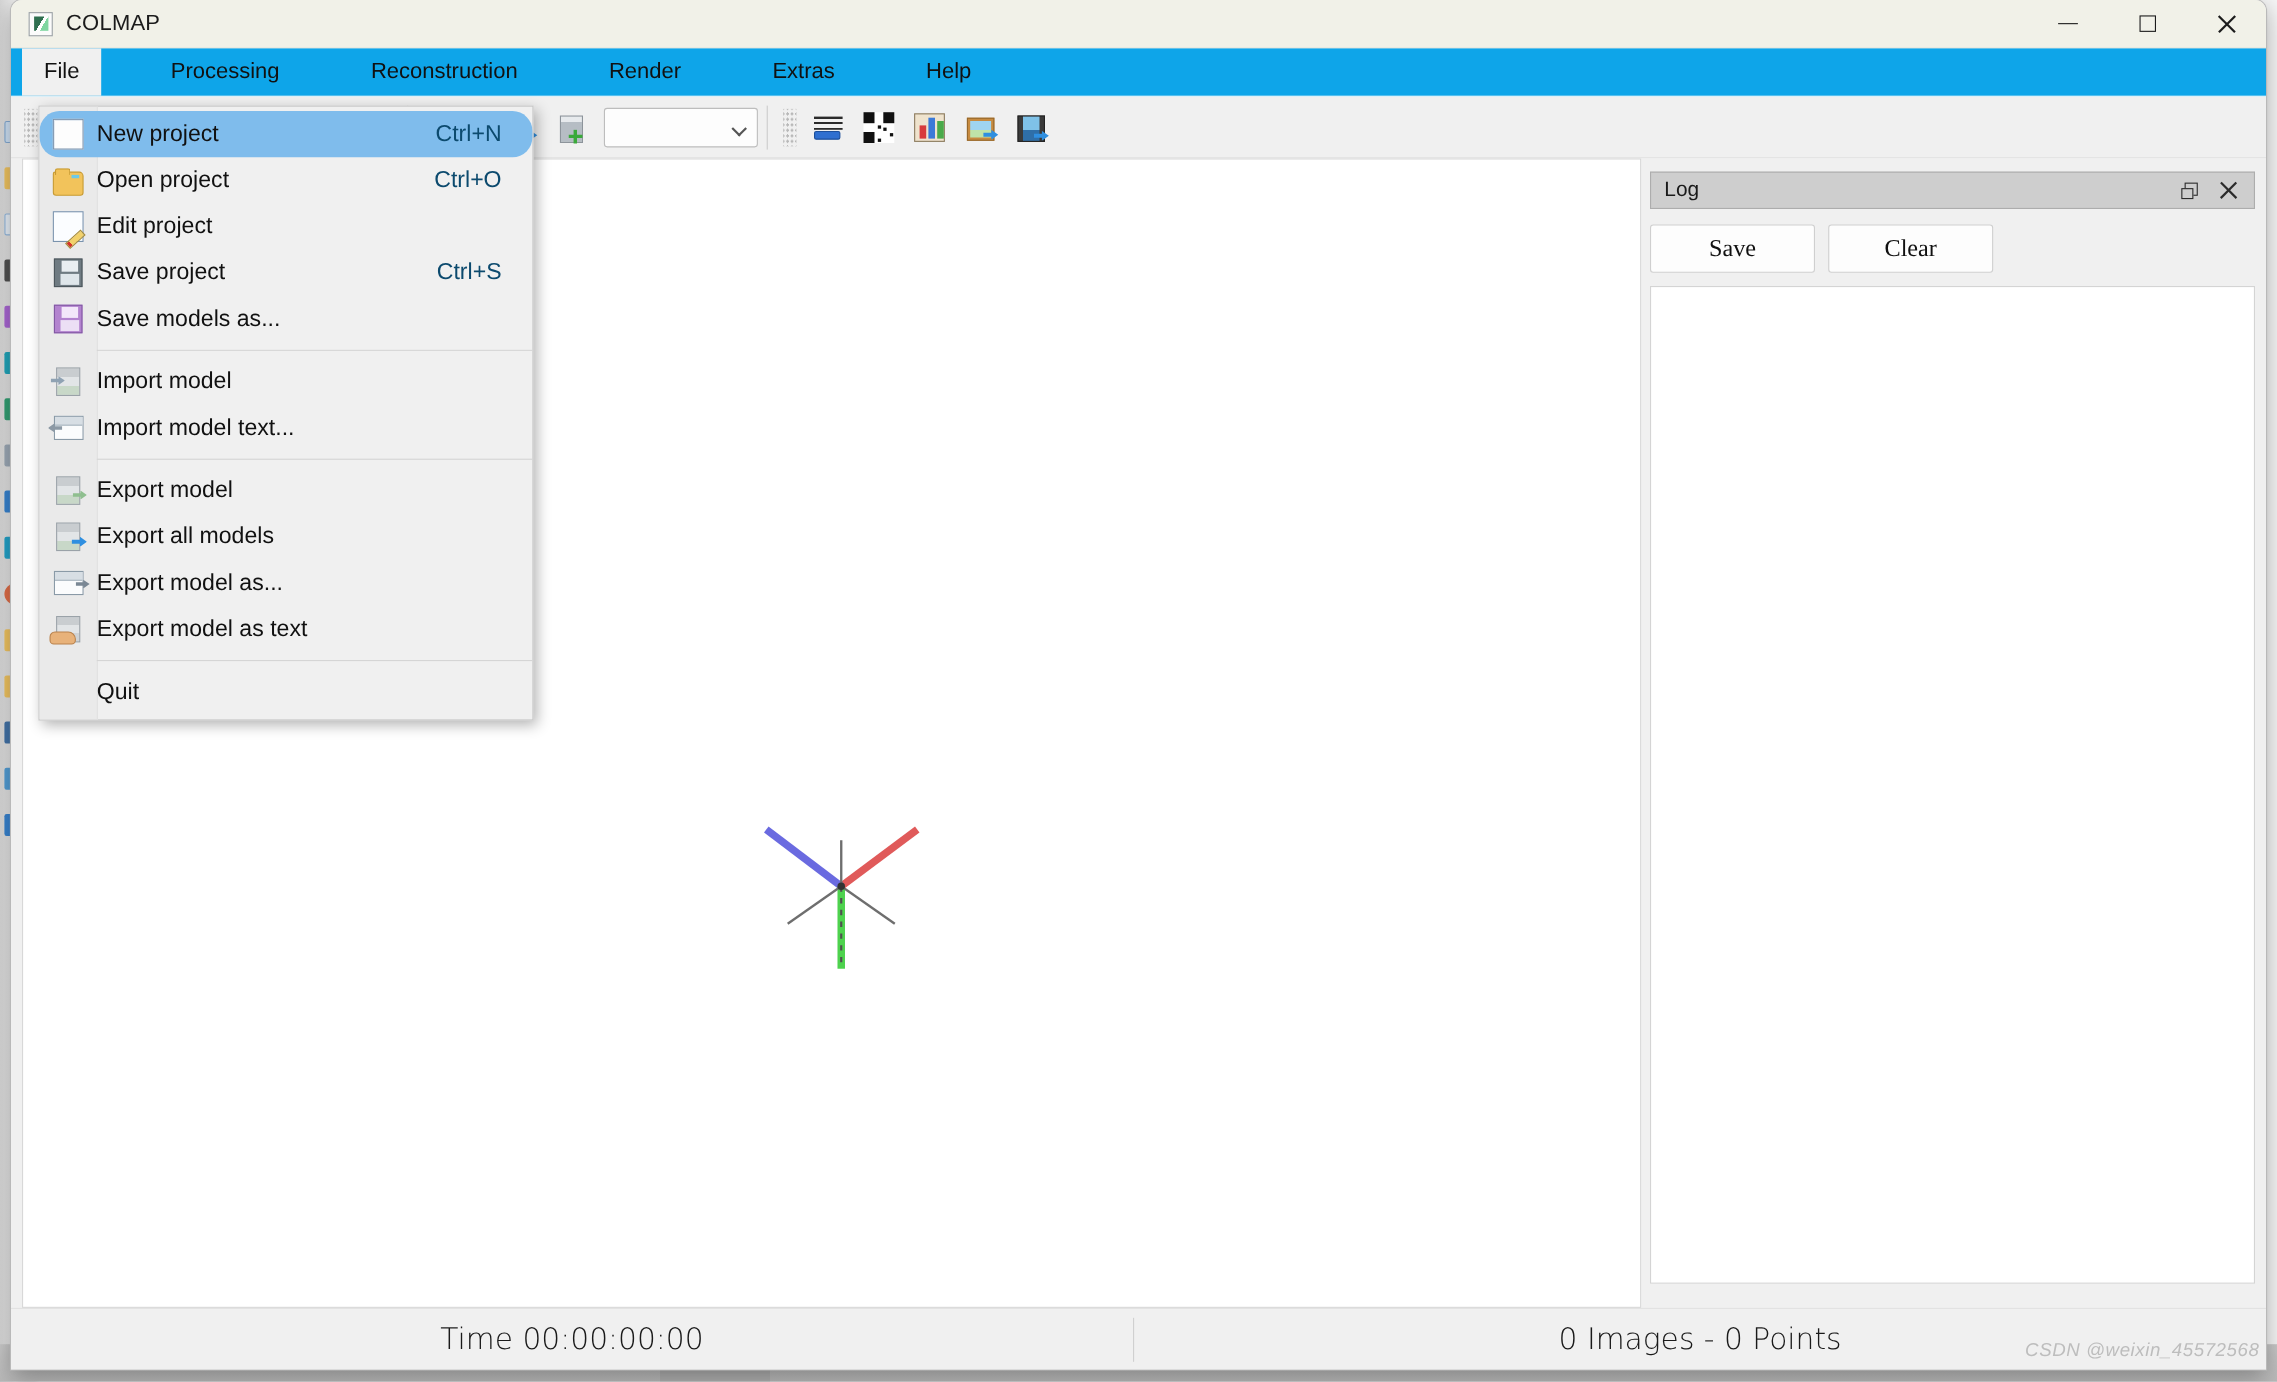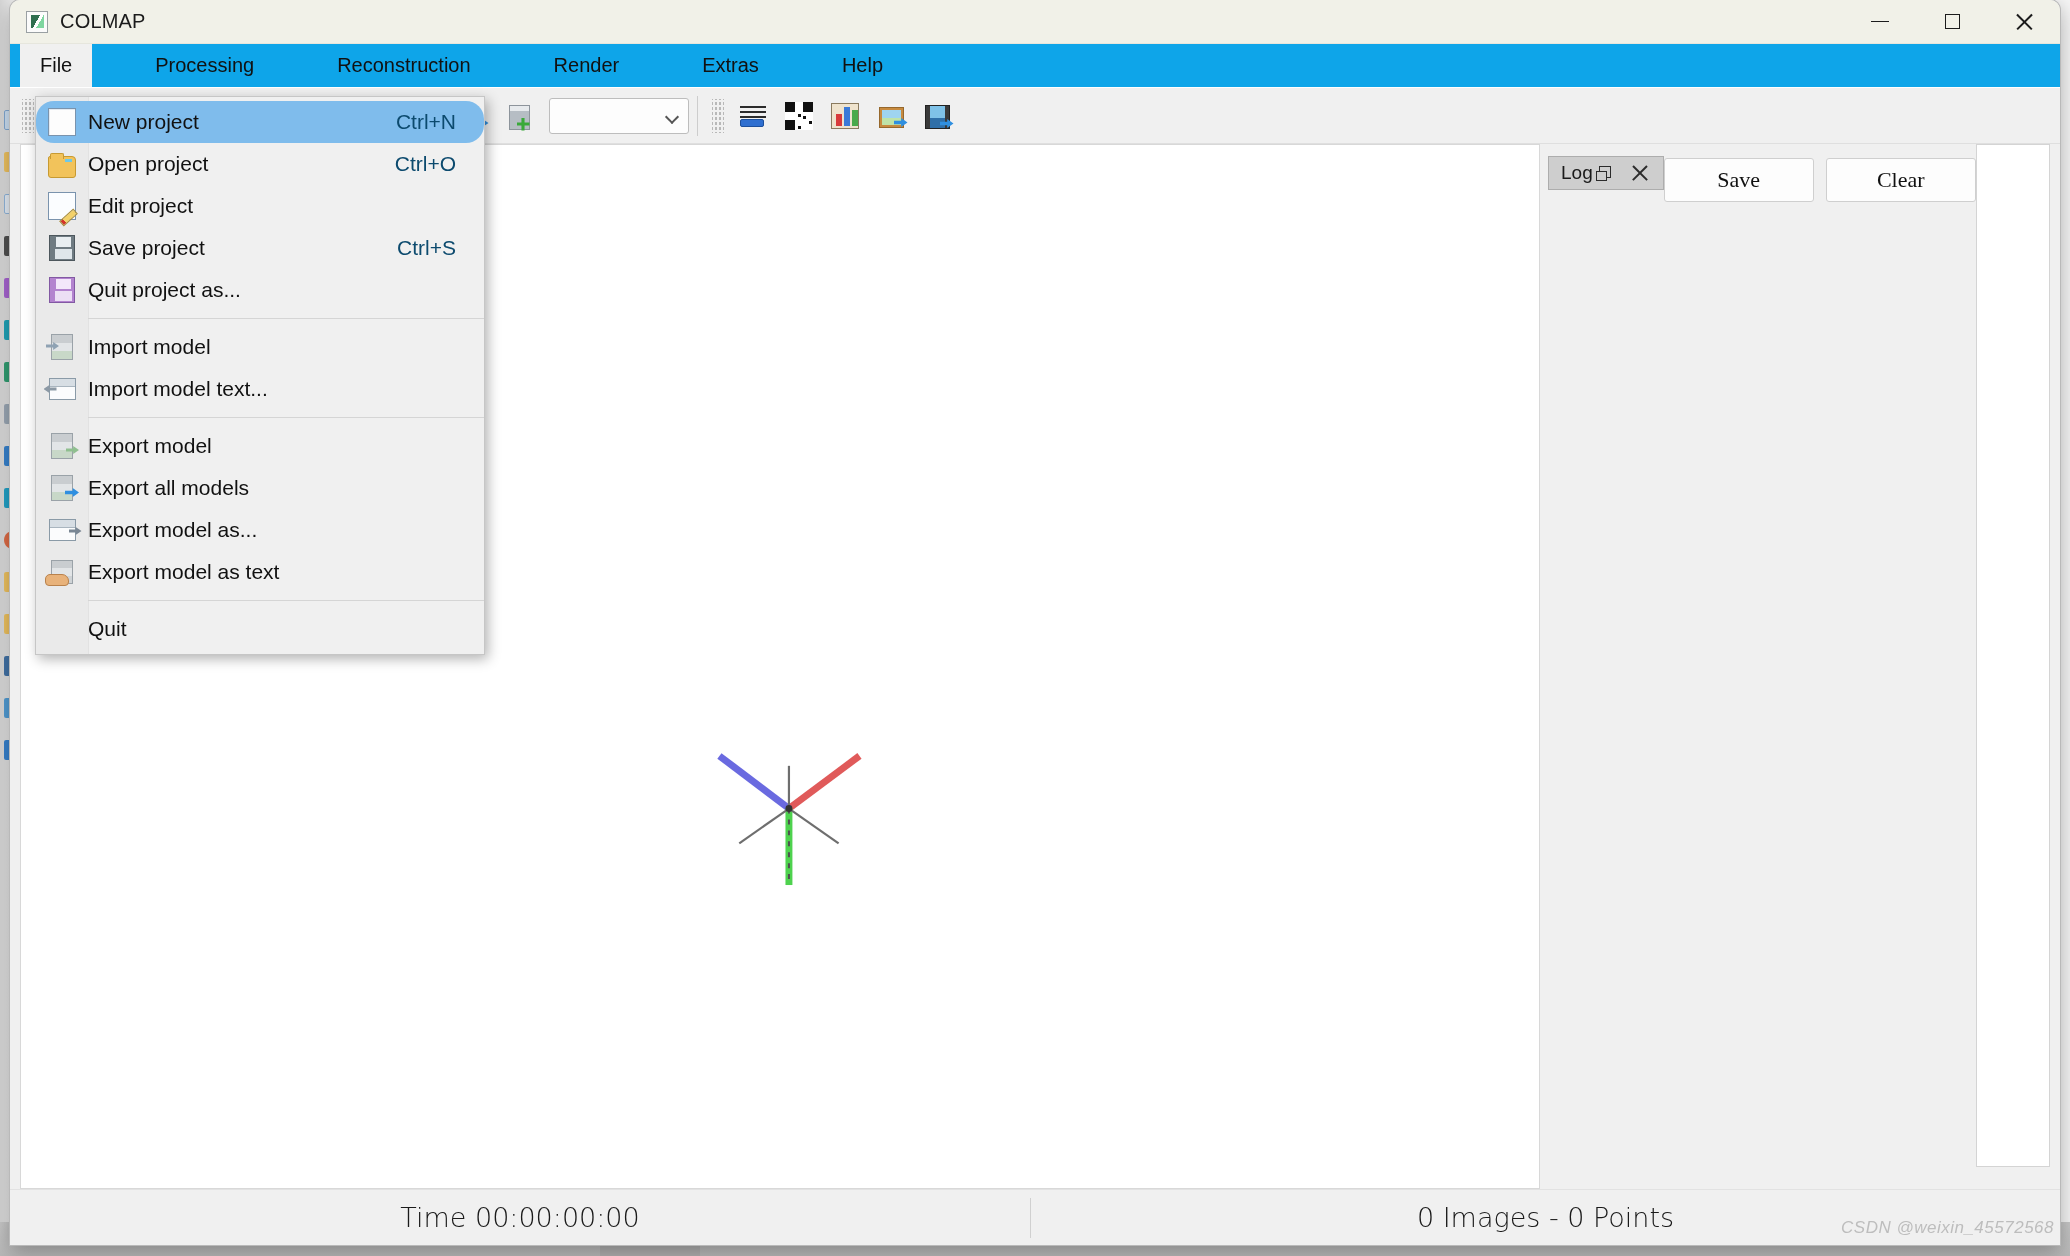--- a/index.html
+++ b/index.html
@@ -116,22 +116,22 @@
   
   #work-area { flex:1; display:flex; min-height:0; background:#f0f0f0; }
   #viewport {
     flex:1; margin:0 0 0 10px; background:#ffffff;
     border:1px solid #d8d8d8; position:relative; min-width:0;
   }
   #axis-gizmo { position:absolute; left:0; top:0; width:100%; height:100%; }
 
   
   #log-dock {
-    width:520px; flex:none; background:#f0f0f0; padding:0 10px 0 8px;
-    display:flex; 
+    width:568px; flex:none; background:#f0f0f0; padding:0 10px 0 8px;
+    display:flex; flex-direction:column;
   }
   #log-header {
     height:34px; margin-top:12px; flex:none;
     background:#cecece; border:1px solid #adadad;
     display:flex; align-items:center; padding:0 6px 0 12px;
   }
   #log-title { font-size:19px; color:#1a1a1a; }
   #log-header-actions { margin-left:auto; display:flex; align-items:center; gap:14px; padding-right:6px;}
   .dock-btn { width:22px; height:22px; display:flex; align-items:center; justify-content:center; cursor:default;}
   .glyph-float { position:relative; width:15px; height:15px; }
@@ -484,21 +484,21 @@
           <span class="ic ic-save" style="width:26px;height:26px;"></span>
         </span>
       <span class="mi-label">Save project</span>
       <span class="mi-shortcut">Ctrl+S</span>
     </div>
 
     <div class="mi">
       <span class="mi-icon">
           <span class="ic ic-saveas" style="width:26px;height:26px;"></span>
         </span>
-      <span class="mi-label">Quit project as...</span>
+      <span class="mi-label">Save models as...</span>
       <span class="mi-shortcut"></span>
     </div>
 
     <div class="mi-sep"></div>
 
     <div class="mi">
       <span class="mi-icon">
           <span class="ic ic-stack in" style="width:22px;height:26px;"></span>
         </span>
       <span class="mi-label">Import model</span>

